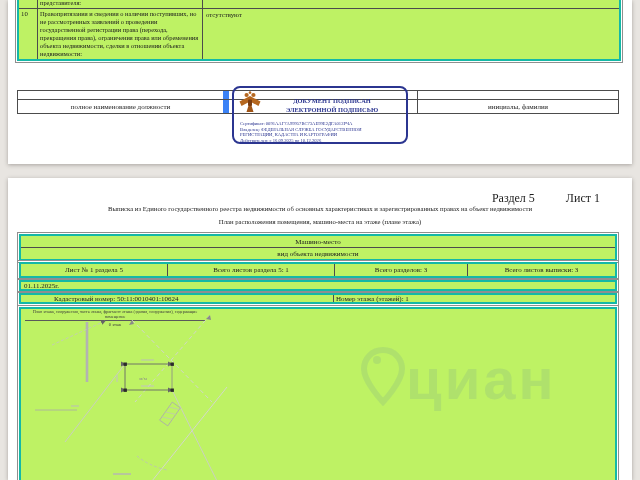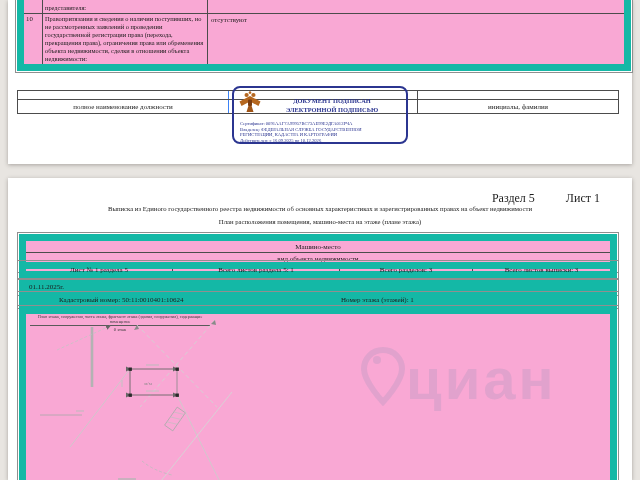--- a/index.html
+++ b/index.html
@@ -7,38 +7,38 @@
     width:640px;height:480px;position:relative;overflow:hidden;
     background:#e8e5e1;
     font-family:"Liberation Serif","DejaVu Serif",serif;
     color:#1c1c1c;
   }
   .page{position:absolute;background:#fff;box-shadow:0 1px 4px rgba(90,85,80,.45);}
   #page1{left:8px;top:0;width:624px;height:164px;}
   #page2{left:8px;top:178px;width:624px;height:302px;overflow:hidden;}
 
   
-  .dbl{border:7px solid #14b8a6;outline:1px solid #8f8f8f;outline-offset:1px;background:#f9a8d4;}
+  .dbl{border:2px solid #14b8a6;outline:1px solid #8f8f8f;outline-offset:1px;background:#bef264;}
 
   
   #tbl1{position:absolute;left:9px;top:-14px;width:600px;}
   .t1row{display:flex;}
   .t1c1{width:19px;border-right:1px solid #4c4c4c;font-size:6.8px;padding:1px 0 0 2px;box-sizing:border-box;}
   .t1c2{width:165px;border-right:1px solid #4c4c4c;font-size:6.4px;line-height:8px;padding:1px 2px;box-sizing:border-box;}
   .t1c3{flex:1;font-size:6.8px;padding:2px 0 0 3px;box-sizing:border-box;}
   .t1partial{height:20px;}
   .t1partial .t1c2{display:flex;align-items:flex-end;}
   .t1main{border-top:1px solid #4c4c4c;min-height:48px;}
 
   
   #sigtbl{position:absolute;left:9px;top:90px;width:600px;border:1px solid #4c4c4c;}
   .sigrow{display:flex;}
   .sigrow1{height:8px;border-bottom:1px solid #4c4c4c;}
   .sigrow2{height:13px;}
-  .sigc1{width:211px;border-right:1px solid #3b82f6;box-sizing:border-box;
+  .sigc1{width:211px;border-right:6px solid #3b82f6;box-sizing:border-box;
          display:flex;align-items:center;justify-content:center;font-size:7px;}
   .sigc2{width:189px;border-right:1px solid #4c4c4c;box-sizing:border-box;}
   .sigc3{flex:1;display:flex;align-items:center;justify-content:center;font-size:7px;}
 
   
   #stamp{position:absolute;left:224px;top:86px;width:176px;height:58px;
          border:2px solid #2b3590;border-radius:8px;background:transparent;box-sizing:border-box;}
   .stamp-top{display:flex;align-items:center;padding:2px 4px 0 4px;}
   .stamp-titles{flex:1;text-align:center;font-weight:bold;color:#2b3590;font-size:6.4px;line-height:9px;}
   .stamp-small{font-size:4.6px;line-height:5.6px;color:#2b3590;padding:1px 4px 2px 6px;}

